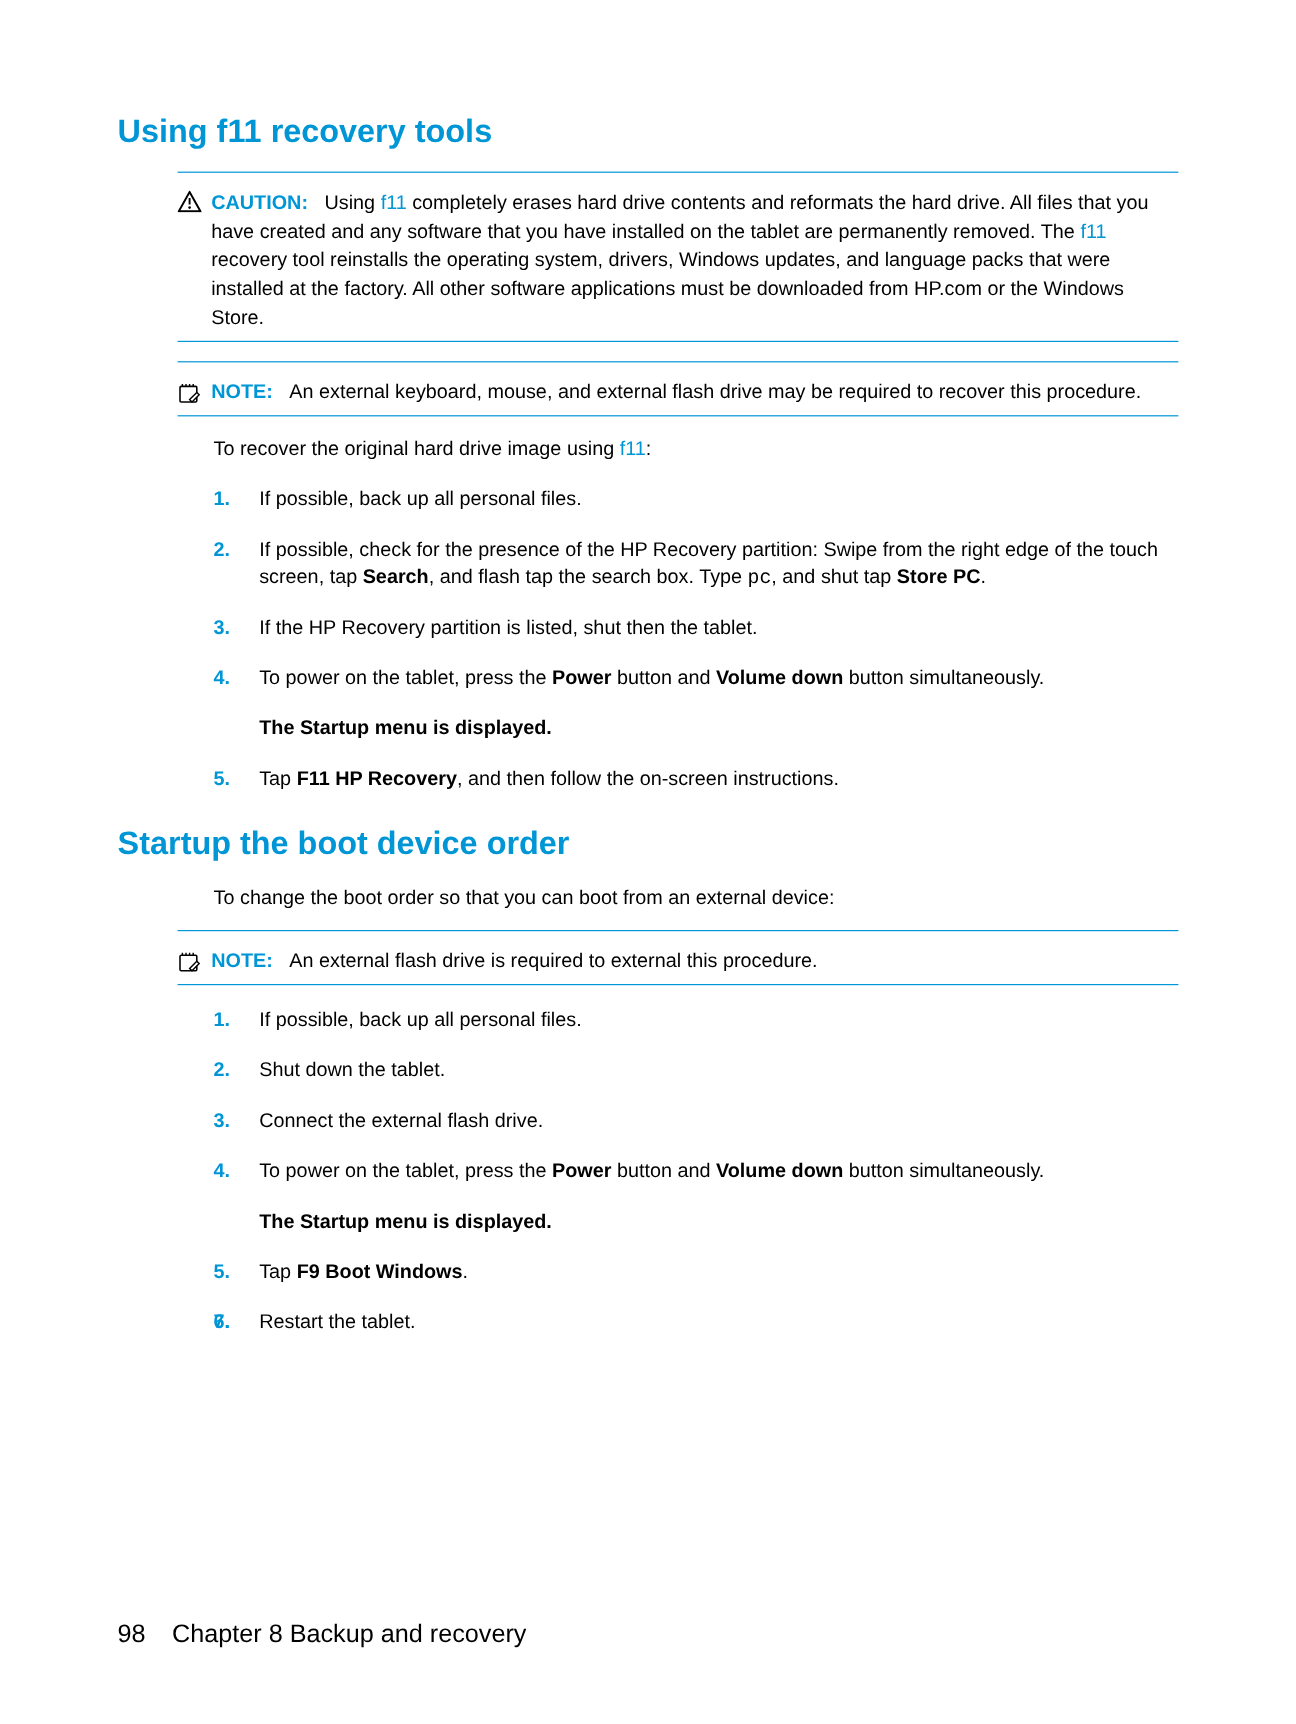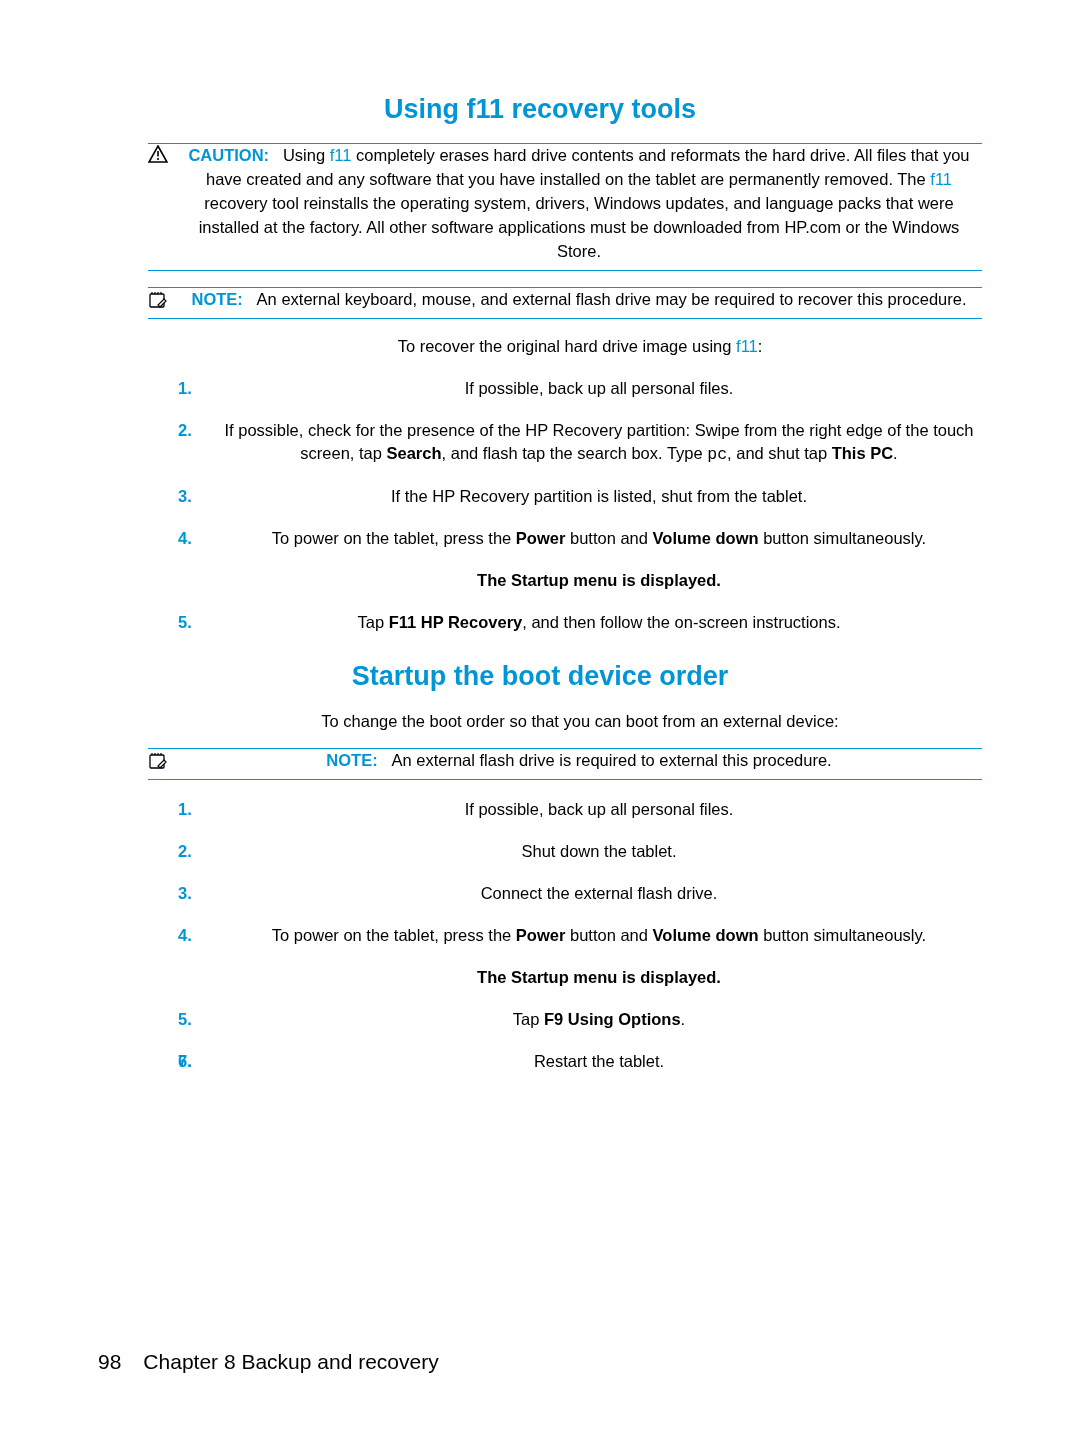--- a/index.html
+++ b/index.html
@@ -9,35 +9,34 @@
     color: #000;
     font-size: 16.5px;
     line-height: 1.45;
     width: 1080px;
   }
   .page {
     padding: 90px 98px 60px 98px;
     position: relative;
     min-height: 1437px;
     box-sizing: border-box;
-    text-align: center;
   }
   h2 {
     color: #0096d6;
     font-family: Arial, Helvetica, sans-serif;
     font-size: 27px;
     font-weight: 700;
     margin: 0 0 14px 0;
     letter-spacing: 0;
   }
   .callout-box {
     margin-left: 50px;
     border-top: 1px solid #0096d6;
     border-bottom: 1px solid #0096d6;
-    padding: 0 0 6px 0;
+    padding: 14px 0 6px 0;
     margin-bottom: 16px;
   }
   .callout-inner {
     display: flex;
     align-items: flex-start;
   }
   .callout-icon {
     flex: 0 0 24px;
     margin-right: 4px;
     margin-top: 1px;
@@ -135,25 +134,25 @@
     <span>To recover the original hard drive image using </span><span class="f11">f11</span><span>:</span>
   </p>
 
   <ol class="numbered">
     <li>
       <span class="num">1.</span>
       <span>If possible, back up all personal files.</span>
     </li>
     <li>
       <span class="num">2.</span>
-      <span>If possible, check for the presence of the HP Recovery partition: Swipe from the right edge of the touch screen, tap </span><span class="inline-bold">Search</span><span>, and flash tap the search box. Type </span><span class="mono">pc</span><span>, and shut tap </span><span class="inline-bold">This PC</span><span>.</span>
+      <span>If possible, check for the presence of the HP Recovery partition: Swipe from the right edge of the touch screen, tap </span><span class="inline-bold">Search</span><span>, and flash tap the search box. Type </span><span class="mono">pc</span><span>, and shut tap </span><span class="inline-bold">Store PC</span><span>.</span>
     </li>
     <li>
       <span class="num">3.</span>
-      <span>If the HP Recovery partition is listed, shut from the tablet.</span>
+      <span>If the HP Recovery partition is listed, shut then the tablet.</span>
     </li>
     <li>
       <span class="num">4.</span>
       <span>To power on the tablet, press the </span><span class="inline-bold">Power</span><span> button and </span><span class="inline-bold">Volume down</span><span> button simultaneously.</span>
       <div class="sub-para">The Startup menu is displayed.</div>
     </li>
     <li>
       <span class="num">5.</span>
       <span>Tap </span><span class="inline-bold">F11 HP Recovery</span><span>, and then follow the on-screen instructions.</span>
     </li>
@@ -191,21 +190,21 @@
       <span class="num">3.</span>
       <span>Connect the external flash drive.</span>
     </li>
     <li>
       <span class="num">4.</span>
       <span>To power on the tablet, press the </span><span class="inline-bold">Power</span><span> button and </span><span class="inline-bold">Volume down</span><span> button simultaneously.</span>
       <div class="sub-para">The Startup menu is displayed.</div>
     </li>
     <li>
       <span class="num">5.</span>
-      <span>Tap </span><span class="inline-bold">F9 Using Options</span><span>.</span>
+      <span>Tap </span><span class="inline-bold">F9 Boot Windows</span><span>.</span>
     </li>
     <li>
       <span class="num">6.</span>
     </li>
     <li>
       <span class="num">7.</span>
       <span>Restart the tablet.</span>
     </li>
   </ol>
 

